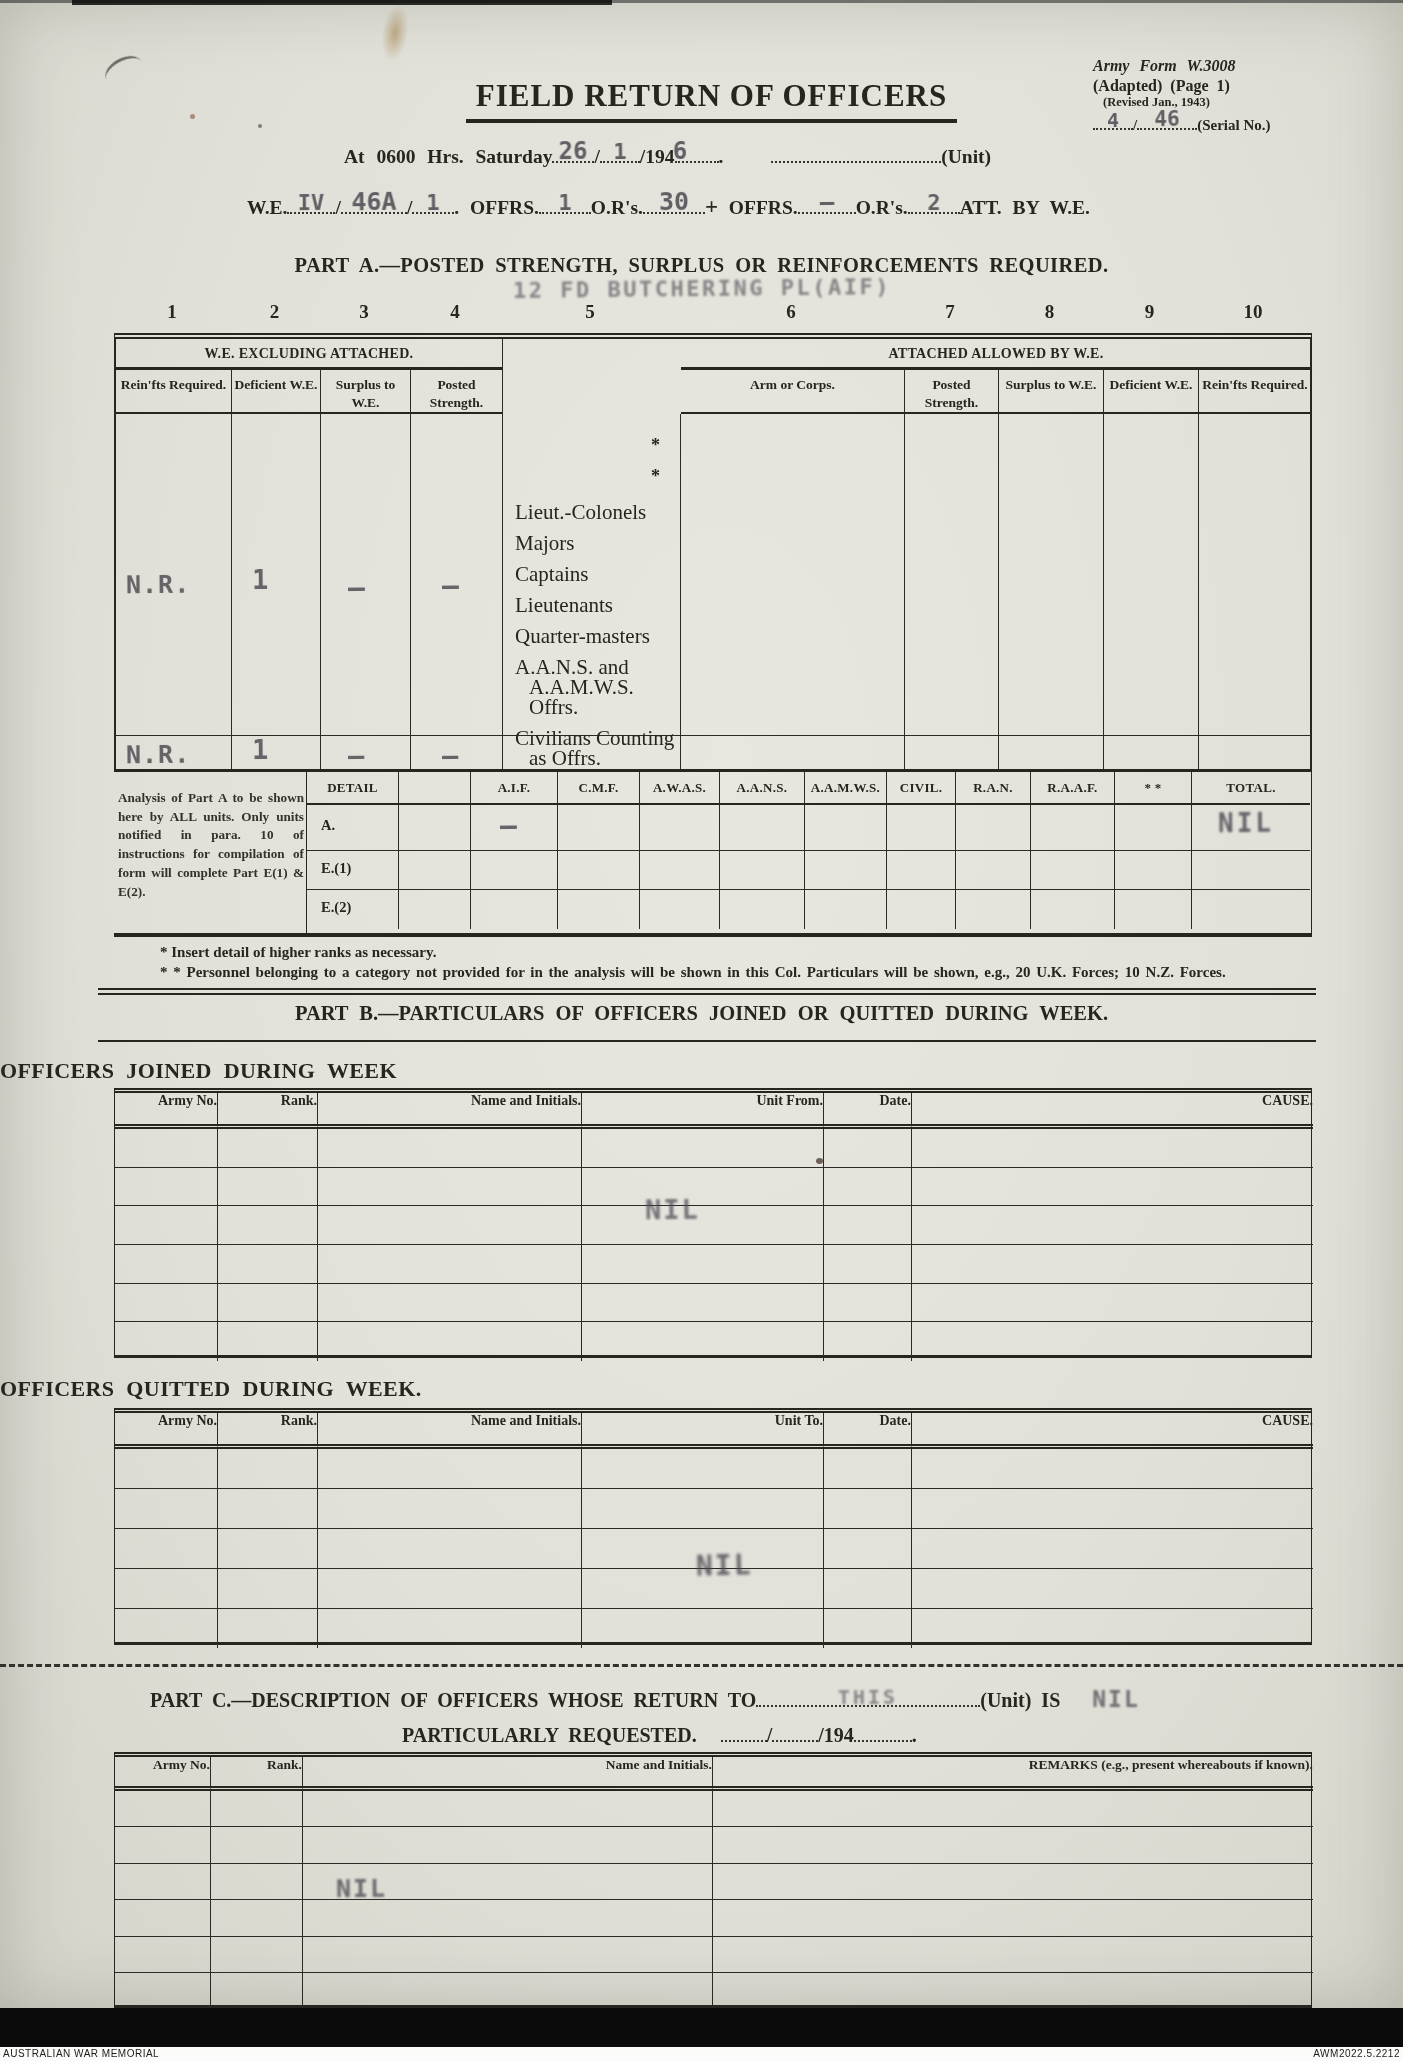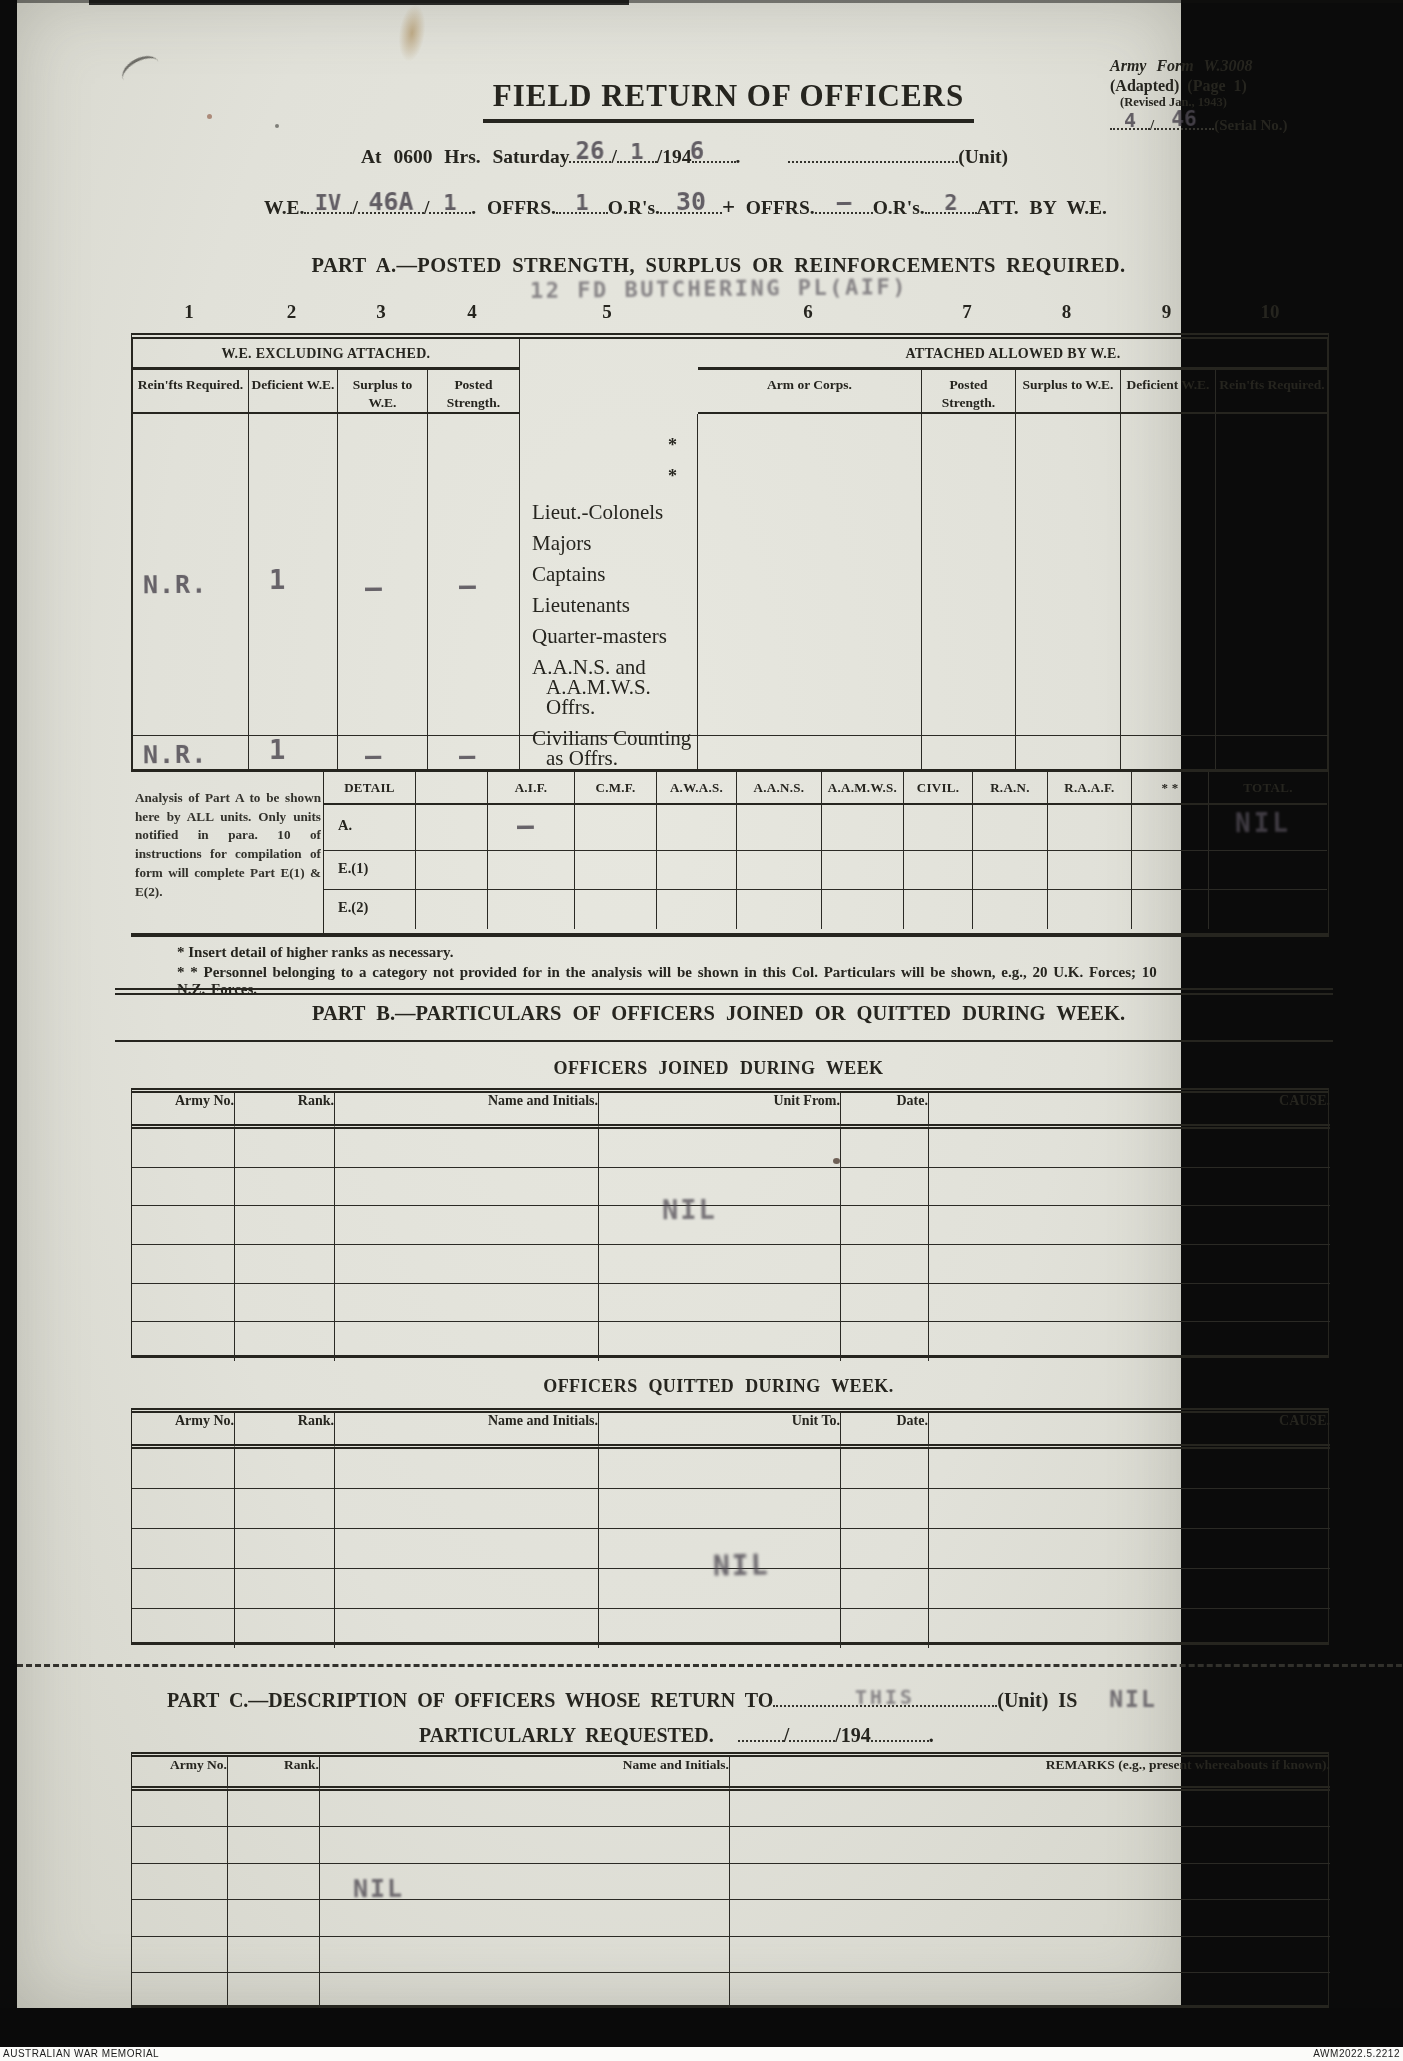--- a/index.html
+++ b/index.html
@@ -1,20 +1,20 @@
 <!DOCTYPE html>
 <html><head>
 <meta charset="utf-8">
 <style>
   * { margin:0; padding:0; box-sizing:border-box; }
   body { background:#c9c9c0; font-family:"Liberation Serif", serif; }
   #page { position:relative; width:1403px; height:2061px; overflow:hidden; background:#0b0b0b; }
-  #paper { position:absolute; left:0; top:0; width:1164px; height:2008px;
+  #paper { position:absolute; left:0; top:0; width:1403px; height:2008px;
            background: radial-gradient(ellipse at 52% 38%, #e7e7df 0%, #e1e1d9 55%, #d4d4ca 100%);
-           box-shadow: inset 0 0 70px rgba(95,95,82,.28); color:#26251f;margin-left:17px; }
+           box-shadow: inset 0 0 70px rgba(95,95,82,.28); color:#26251f; }
   .pt { font-weight:700; color:#26251f; }
   
   .dotwrap { position:relative; display:inline-block; border-bottom:2.2px dotted #34332d; height:14px; }
   .dots { display:inline-block; border-bottom:2.2px dotted #34332d; height:14px; }
   
   .stamp { position:absolute; font-family:"DejaVu Sans Mono", monospace; font-weight:bold;
            color:#4c4750; opacity:.82; filter:blur(.6px); transform:rotate(-.6deg); white-space:nowrap; line-height:1; }
   .istamp { position:absolute; bottom:-2px; left:50%; transform:translateX(-50%) rotate(-.6deg);
             font-family:"DejaVu Sans Mono", monospace; font-weight:bold; color:#4c4750; opacity:.85;
             filter:blur(.55px); white-space:nowrap; line-height:1; }
@@ -63,21 +63,21 @@
   #an-table .rl { font-size:14.5px; font-weight:700; padding:12px 0 0 14px; }
   .bb-an { border-bottom:2.4px solid #26251f; }
   #an-rule { position:absolute; left:114px; top:933px; width:1198px; height:3.5px; background:#26251f; }
   
   #fn1 { position:absolute; left:160px; top:944px; font-size:15px; font-weight:700; }
   #fn2 { position:absolute; left:160px; top:964px; font-size:15px; font-weight:700; word-spacing:2px; }
   #rule-a { position:absolute; left:98px; top:988px; width:1218px; height:7px;
             border-top:2.4px solid #26251f; border-bottom:2.4px solid #26251f; }
   #pb-heading { position:absolute; left:0; top:1002px; width:1403px; text-align:center; font-size:20.5px; font-weight:700; word-spacing:6px; }
   #rule-b { position:absolute; left:98px; top:1040px; width:1218px; height:2.4px; background:#26251f; }
-  .sect-title { position:absolute; left:0; width:1403px; text-align:center; font-size:18px; font-weight:700; word-spacing:6px; letter-spacing:.4px; }
+  .sect-title { position:absolute; left:0; width:1403px; text-align:left; font-size:22px; font-weight:700; word-spacing:6px; letter-spacing:.4px; }
   .btable { position:absolute; left:114px; width:1198px; display:grid;
             grid-template-columns:103px 100px 264px 242px 88px 401px;
             border-top:5px double #26251f; border-bottom:3px solid #26251f;
             border-left:1.8px solid #26251f; border-right:1.8px solid #26251f; }
   #joined-table { top:1088px; height:270px; grid-template-rows:36px repeat(6, 38.7px); }
   #quitted-table { top:1408px; height:237px; grid-template-rows:36px repeat(5, 39.9px); }
   .bh { font-size:14px; font-weight:700; text-align:right; }
   .bb-dbl { border-bottom:5px double #26251f; }
   
   #dashed { position:absolute; left:0; top:1664px; width:1403px; border-top:3.2px dashed #32312c; }

